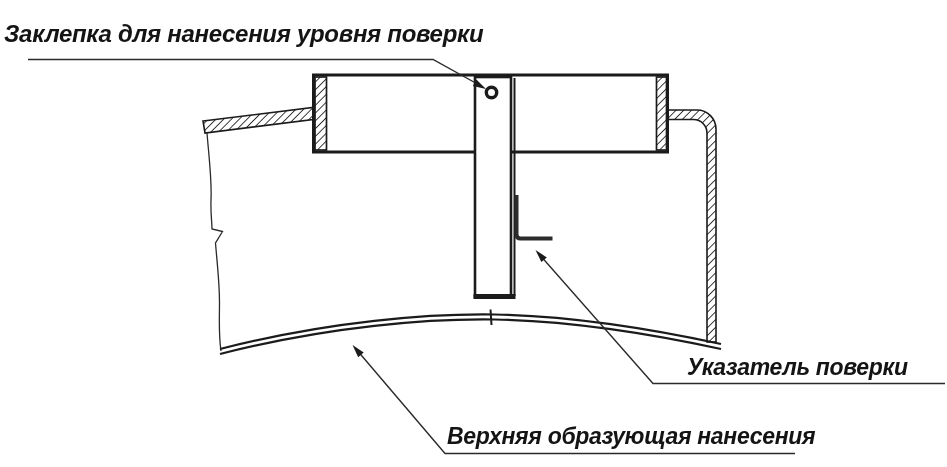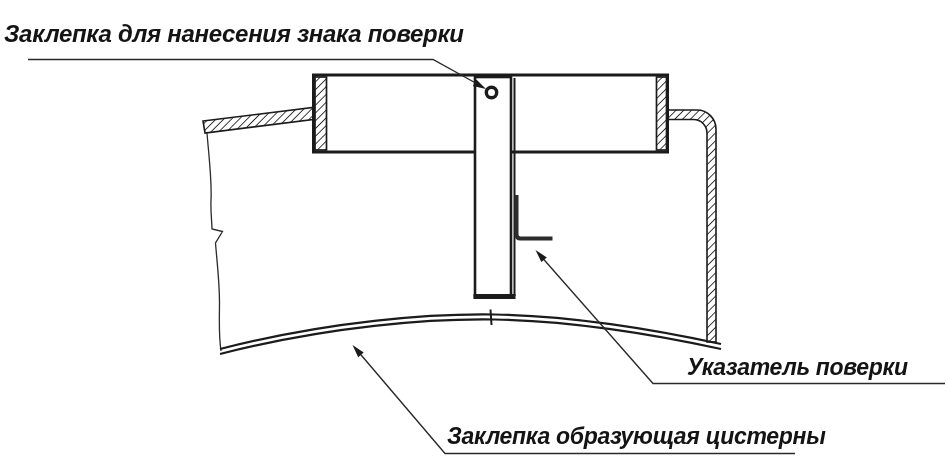--- a/index.html
+++ b/index.html
@@ -71,19 +71,19 @@
     <polyline points="28,59.5 433,59.5 481,86" fill="none" stroke="#2a2a2a" stroke-width="1.4"></polyline>
     <polygon points="486,89 472.9,85.9 476.4,79.6" fill="#1b1b1b"></polygon>
 
     <polyline points="945,383.5 653,383.5 539,254" fill="none" stroke="#2a2a2a" stroke-width="1.4"></polyline>
     <polygon points="535.5,250 546.8,257.4 541.4,262.1" fill="#1b1b1b"></polygon>
 
     <polyline points="795,453.5 445,453.5 356,349" fill="none" stroke="#2a2a2a" stroke-width="1.4"></polyline>
     <polygon points="352.5,345 363.7,352.6 358.2,357.2" fill="#1b1b1b"></polygon>
   </svg>
 
-  <div class="callout-label label-rivet">Заклепка для нанесения знака поверки</div>
+  <div class="callout-label label-rivet">Заклепка для нанесения уровня поверки</div>
 
   <div class="callout-label label-level">Указатель поверки</div>
 
-  <div class="callout-label label-tanktop">Заклепка образующая цистерны</div>
+  <div class="callout-label label-tanktop">Верхняя образующая нанесения</div>
 
 </div>
 
 </body></html>

